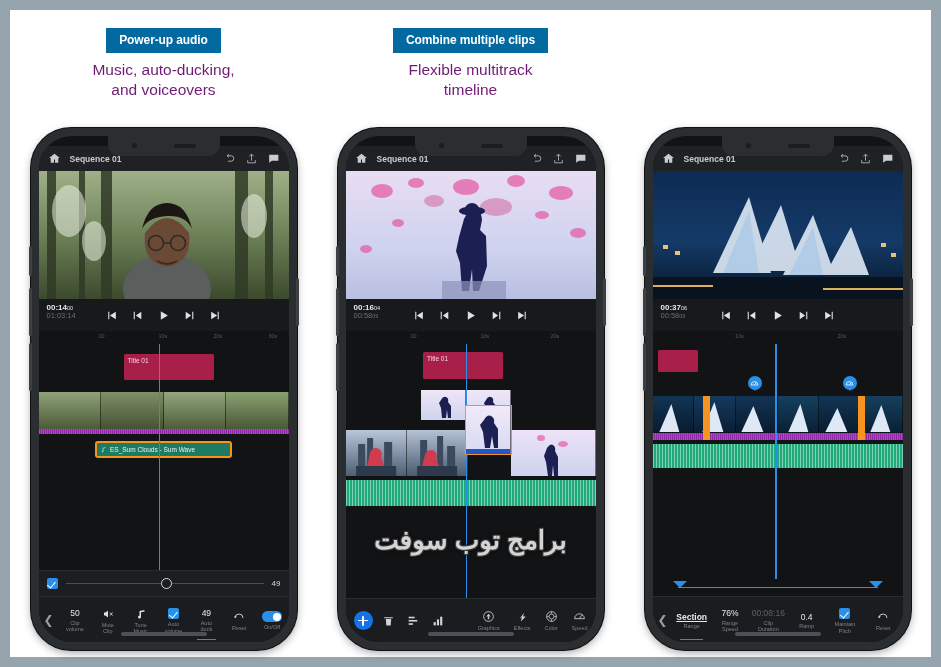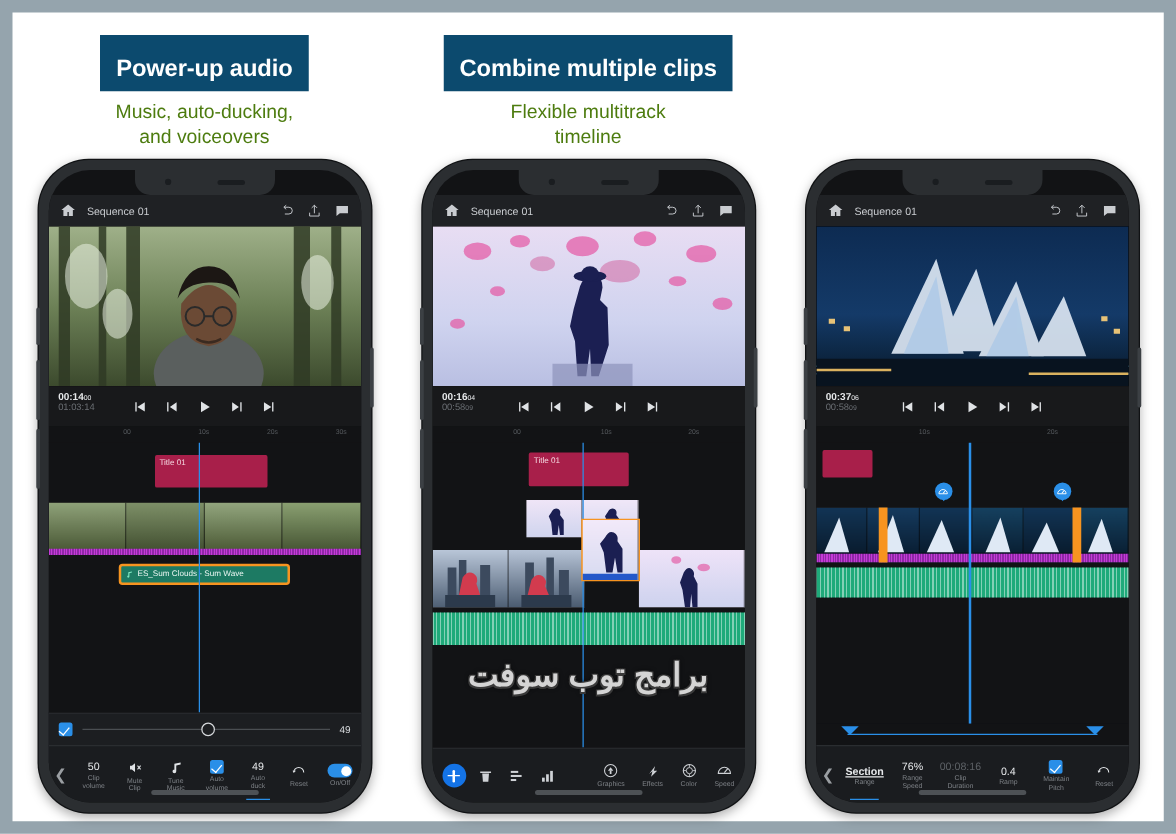--- a/index.html
+++ b/index.html
@@ -15,31 +15,31 @@
     width: 921px; height: 647px;
     background: #ffffff;
   }
   .panels { position: absolute; inset: 0; display: flex; }
   .panel { flex: 1 1 0; position: relative; }
 
   
   .caption { position: absolute; top: 18px; left: 0; right: 0; text-align: center; }
   .badge {
     display: inline-block;
-    background: #0c4a6e;
+    background: #0369a1;
     color: #ffffff;
-    font-size: 19px;
+    font-size: 12px;
     font-weight: bold;
-    padding: 17px 13px 6px;
+    padding: 5px 13px 6px;
     letter-spacing: -0.1px;
     white-space: nowrap;
   }
   .sub {
     margin-top: 7px;
-    color: #4d7c0f;
+    color: #701a75;
     font-size: 15.5px;
     line-height: 1.28;
     white-space: pre-line;
   }
 
   
   .phone {
     position: absolute;
     top: 118px;
     left: 50%;
@@ -90,21 +90,21 @@
   .notch i.c1 { left: 24px; }
   .notch i.c2 { right: 24px; width: 22px; border-radius: 3px; height: 4px; top: 8px; }
   .homebar {
     position: absolute; bottom: 6px; left: 50%; transform: translateX(-50%);
     width: 86px; height: 4px; border-radius: 2px; background: #4d5155; z-index: 9;
   }
 
   
   .appbar {
     height: 25px; background: #1f2124; display: flex; align-items: center;
-    padding: 0 9px; gap: 9px; margin-top: 20px;
+    padding: 0 9px; gap: 9px; margin-top: 10px; font-weight: bold;
   }
   .appbar .seq { color: #c9ccd0; font-size: 8.5px; flex: 1; }
   .ic { width: 13px; height: 13px; display: block; fill: none; stroke: #c9ccd0; stroke-width: 1.4; }
   .ic.f { fill: #c9ccd0; stroke: none; }
 
   .preview { position: relative; height: 128px; overflow: hidden; background: #000; }
   .preview .art { position: absolute; inset: 0; }
 
   
   .playbar {

